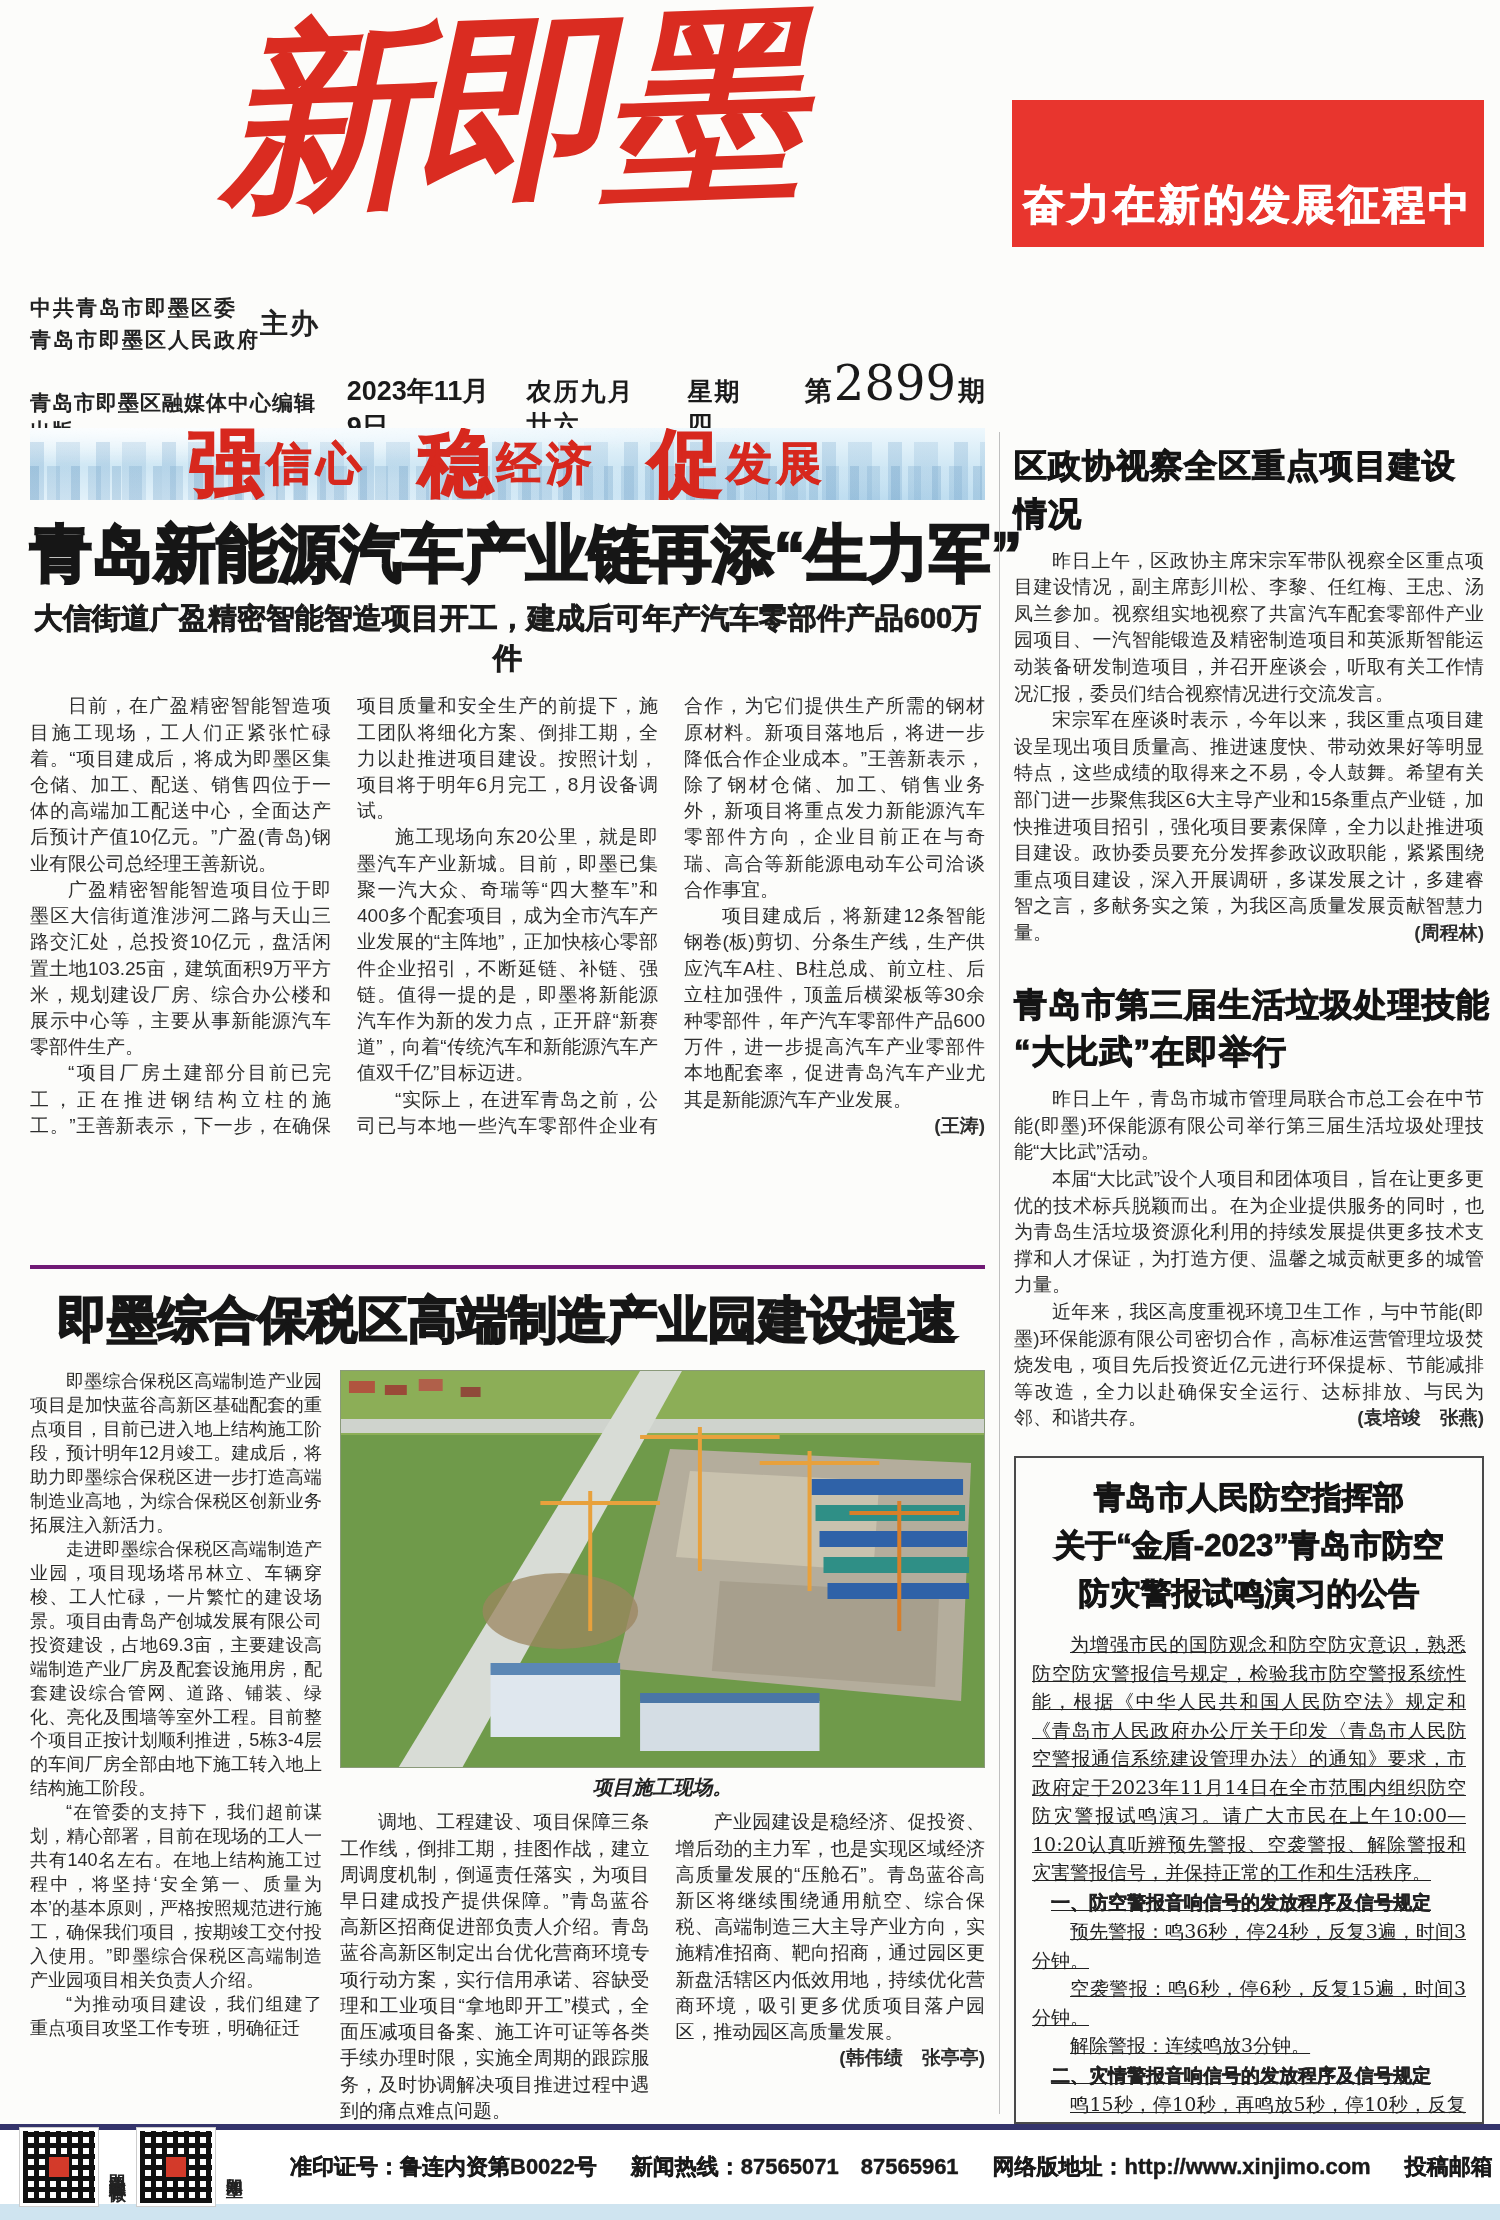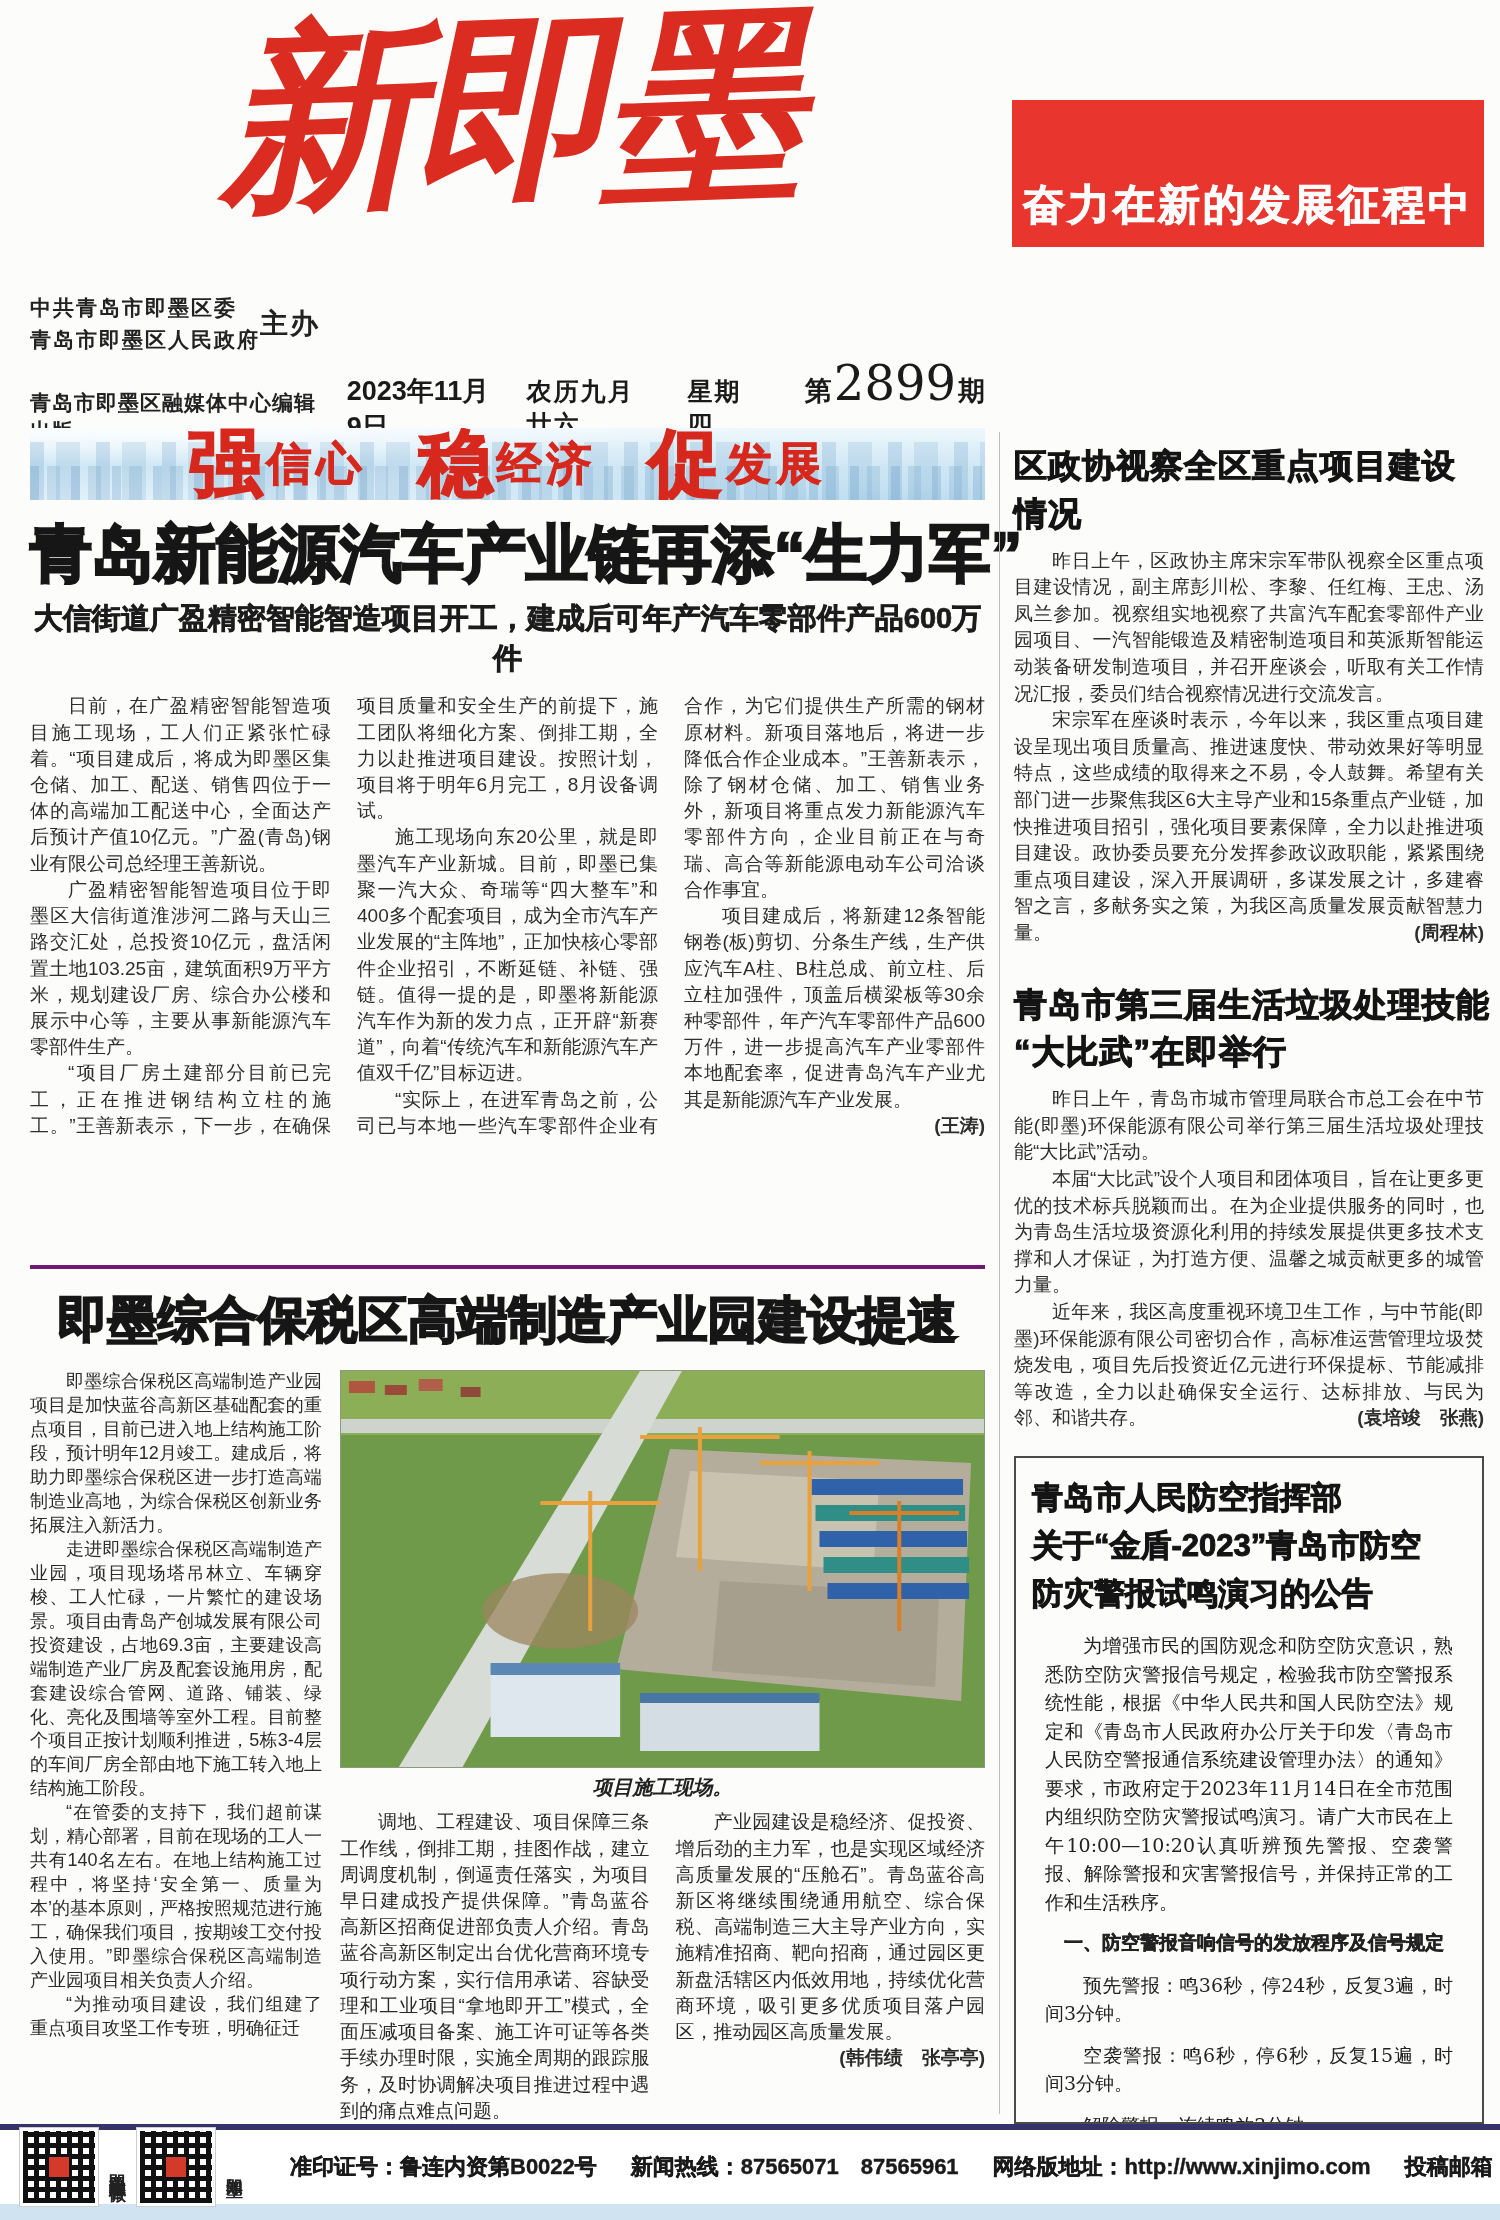--- a/index.html
+++ b/index.html
@@ -75,23 +75,23 @@
 
   
   .sb-title{margin:14px 0 10px 0;font-size:33px;font-weight:900;color:#141414;-webkit-text-stroke:1.1px #141414;
     text-align:left;line-height:1.45;letter-spacing:1px;}
   .sb-title .t-line{white-space:nowrap;}
   .sb-body{font-size:19px;line-height:1.4;text-align:justify;color:#2e2e2e;}
   .sb-body p{margin:0;text-indent:2em;}
   .sb-art2{margin-top:20px;}
 
   .notice-box{border:2px solid #4a4a4a;margin-top:24px;padding:16px 16px 14px 16px;flex:1;overflow:hidden;}
-  .n-title-line{font-size:31px;font-weight:900;text-align:left;color:#141414;-webkit-text-stroke:1px #141414;line-height:1.55;}
+  .n-title-line{font-size:31px;font-weight:900;text-align:center;color:#141414;-webkit-text-stroke:1px #141414;line-height:1.55;}
   .n-body{margin-top:12px;font-family:"DejaVu Serif",serif;font-size:19px;line-height:1.5;color:#222;text-align:justify;}
-  .n-body p{margin:13px;}
+  .n-body p{margin:0;text-decoration:underline;}
   .n-body .indent{text-indent:2em;}
   .n-body .head{font-family:"Liberation Sans",sans-serif;font-weight:900;text-indent:1em;-webkit-text-stroke:.5px #222;margin-top:2px;}
   .n-body .li{text-indent:2em;}
 
   
   footer{flex:none;margin-top:auto;}
   .f-rule{height:6px;background:#34346b;}
   .f-content{display:flex;align-items:center;height:74px;background:#fff;padding:4px 20px;box-sizing:border-box;}
   .qr-group{display:flex;align-items:center;gap:8px;}
   .qr{width:72px;height:72px;border:3px solid #fff;outline:1px solid #ccc;position:relative;background:

